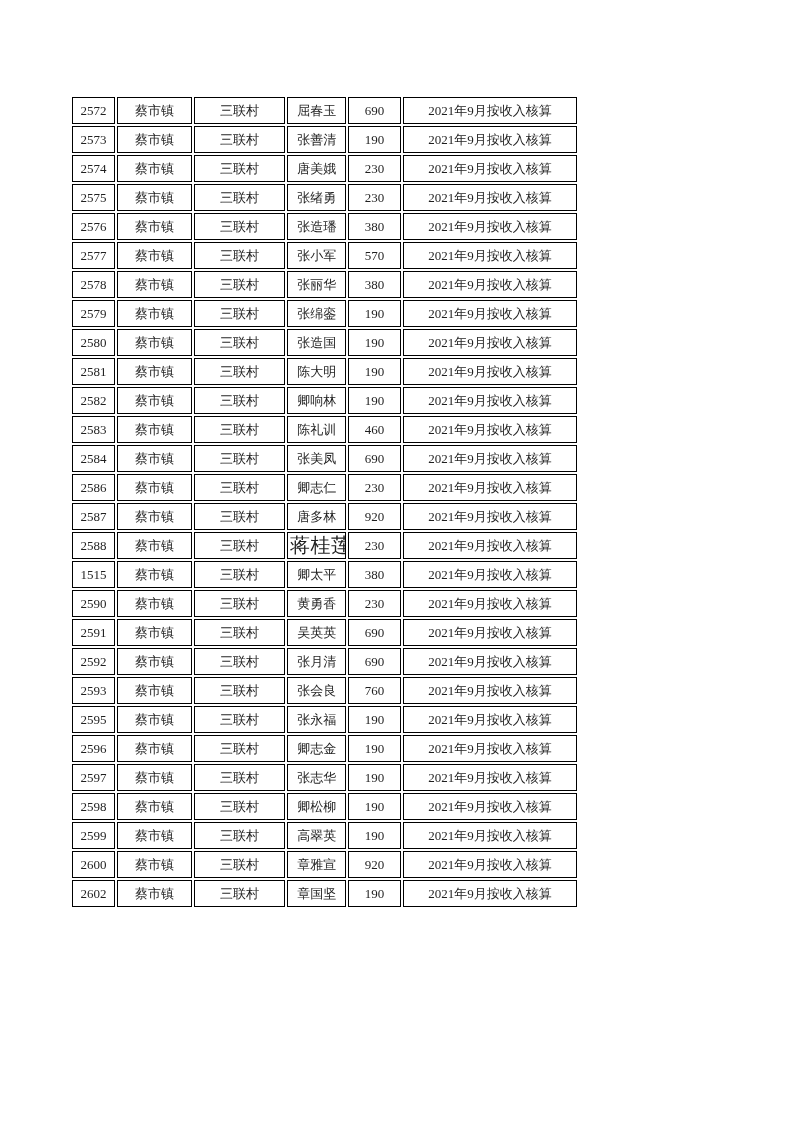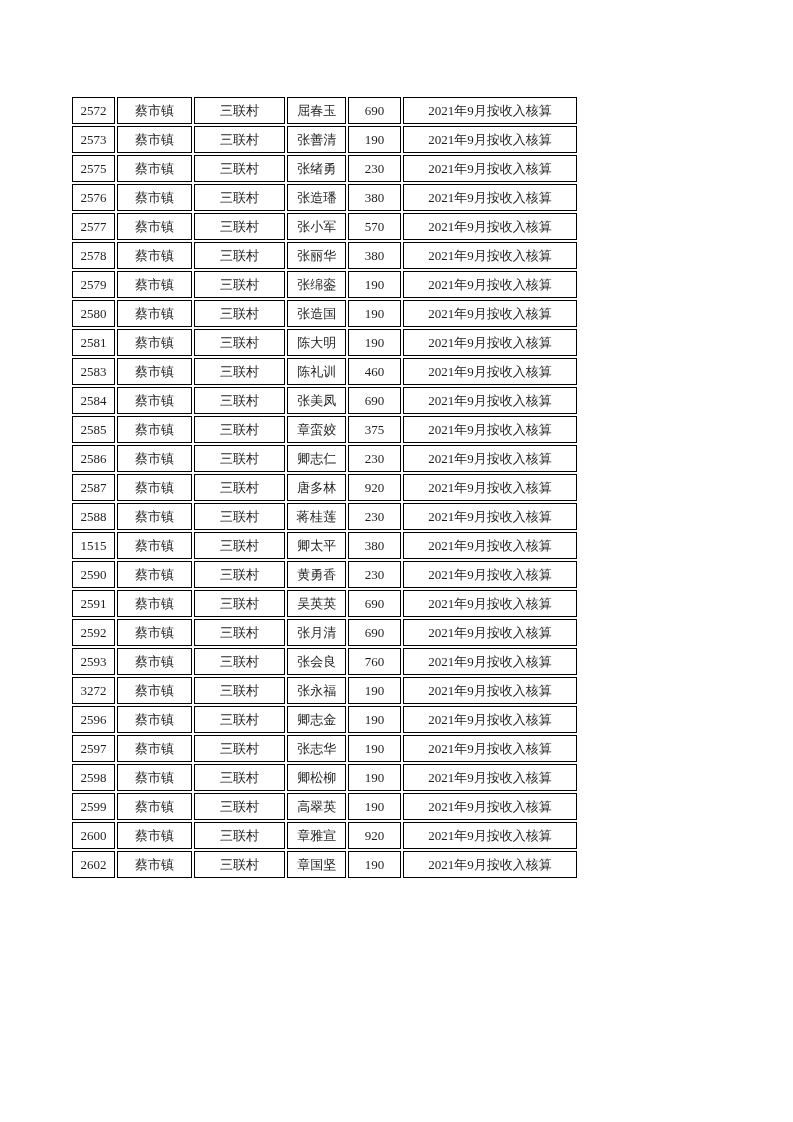--- a/index.html
+++ b/index.html
@@ -38,21 +38,21 @@
     overflow: hidden;
     box-sizing: content-box;
   }
   col.c-id      { width: 42px;  }
   col.c-town    { width: 73px;  }
   col.c-village { width: 89px;  }
   col.c-name    { width: 58px;  }
   col.c-amount  { width: 51px;  }
   col.c-remark  { width: 170px; }
   td.c-name.emphasis {
-    font-size: 13px;
+    font-size: 20px;
     font-weight: 500;
     letter-spacing: 0.5px;
   }
 </style>
 </head>
 <body>
 
 <div class="page">
   <table class="records">
     <colgroup>
@@ -74,20 +74,28 @@
   </tr>
         <tr>
     <td class="c-id">2573</td>
     <td class="c-town">蔡市镇</td>
     <td class="c-village">三联村</td>
     <td class="c-name">张善清</td>
     <td class="c-amount">190</td>
     <td class="c-remark">2021年9月按收入核算</td>
   </tr>
         <tr>
+    <td class="c-id">2574</td>
+    <td class="c-town">蔡市镇</td>
+    <td class="c-village">三联村</td>
+    <td class="c-name">唐美娥</td>
+    <td class="c-amount">230</td>
+    <td class="c-remark">2021年9月按收入核算</td>
+  </tr>
+        <tr>
     <td class="c-id">2575</td>
     <td class="c-town">蔡市镇</td>
     <td class="c-village">三联村</td>
     <td class="c-name">张绪勇</td>
     <td class="c-amount">230</td>
     <td class="c-remark">2021年9月按收入核算</td>
   </tr>
         <tr>
     <td class="c-id">2576</td>
     <td class="c-town">蔡市镇</td>
@@ -130,44 +138,44 @@
   </tr>
         <tr>
     <td class="c-id">2581</td>
     <td class="c-town">蔡市镇</td>
     <td class="c-village">三联村</td>
     <td class="c-name">陈大明</td>
     <td class="c-amount">190</td>
     <td class="c-remark">2021年9月按收入核算</td>
   </tr>
         <tr>
+    <td class="c-id">2582</td>
+    <td class="c-town">蔡市镇</td>
+    <td class="c-village">三联村</td>
+    <td class="c-name">卿响林</td>
+    <td class="c-amount">190</td>
+    <td class="c-remark">2021年9月按收入核算</td>
+  </tr>
+        <tr>
     <td class="c-id">2583</td>
     <td class="c-town">蔡市镇</td>
     <td class="c-village">三联村</td>
     <td class="c-name">陈礼训</td>
     <td class="c-amount">460</td>
     <td class="c-remark">2021年9月按收入核算</td>
   </tr>
         <tr>
     <td class="c-id">2584</td>
     <td class="c-town">蔡市镇</td>
     <td class="c-village">三联村</td>
     <td class="c-name">张美凤</td>
     <td class="c-amount">690</td>
     <td class="c-remark">2021年9月按收入核算</td>
   </tr>
         <tr>
-    <td class="c-id">2585</td>
-    <td class="c-town">蔡市镇</td>
-    <td class="c-village">三联村</td>
-    <td class="c-name">章蛮姣</td>
-    <td class="c-amount">375</td>
-    <td class="c-remark">2021年9月按收入核算</td>
-  </tr>
-        <tr>
     <td class="c-id">2586</td>
     <td class="c-town">蔡市镇</td>
     <td class="c-village">三联村</td>
     <td class="c-name">卿志仁</td>
     <td class="c-amount">230</td>
     <td class="c-remark">2021年9月按收入核算</td>
   </tr>
         <tr>
     <td class="c-id">2587</td>
     <td class="c-town">蔡市镇</td>
@@ -218,21 +226,21 @@
   </tr>
         <tr>
     <td class="c-id">2593</td>
     <td class="c-town">蔡市镇</td>
     <td class="c-village">三联村</td>
     <td class="c-name">张会良</td>
     <td class="c-amount">760</td>
     <td class="c-remark">2021年9月按收入核算</td>
   </tr>
         <tr>
-    <td class="c-id">3272</td>
+    <td class="c-id">2595</td>
     <td class="c-town">蔡市镇</td>
     <td class="c-village">三联村</td>
     <td class="c-name">张永福</td>
     <td class="c-amount">190</td>
     <td class="c-remark">2021年9月按收入核算</td>
   </tr>
         <tr>
     <td class="c-id">2596</td>
     <td class="c-town">蔡市镇</td>
     <td class="c-village">三联村</td>

